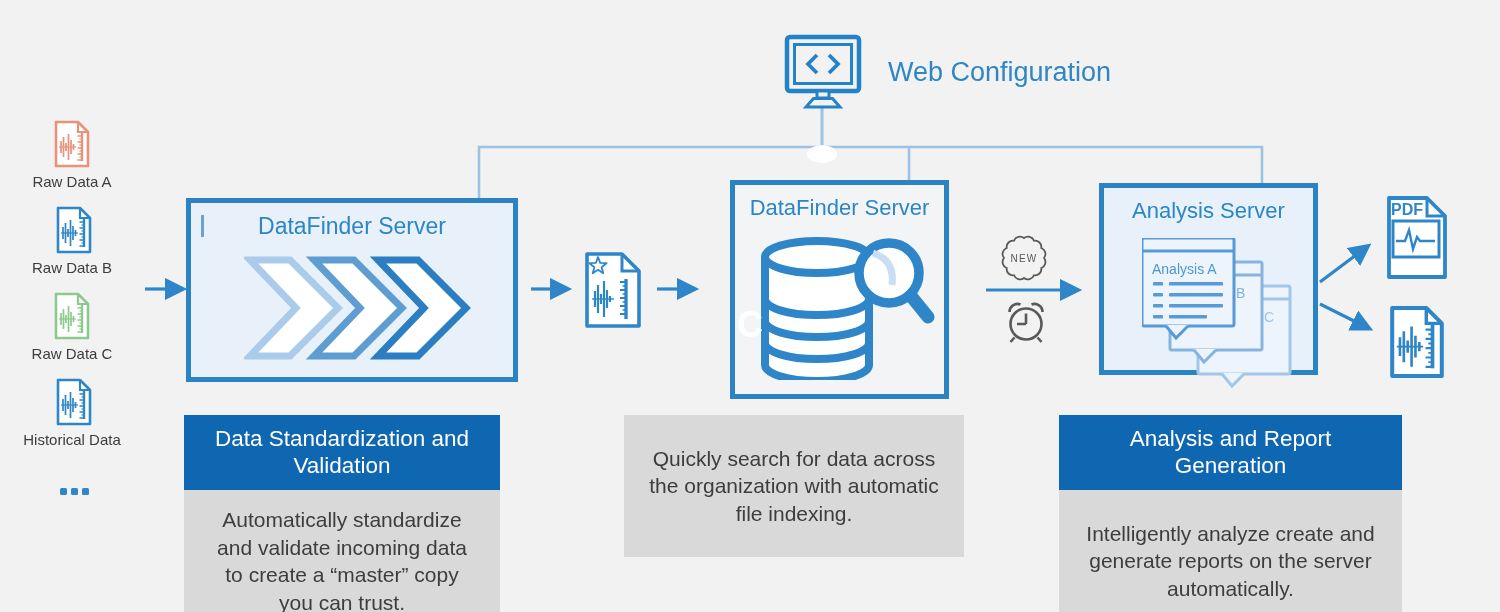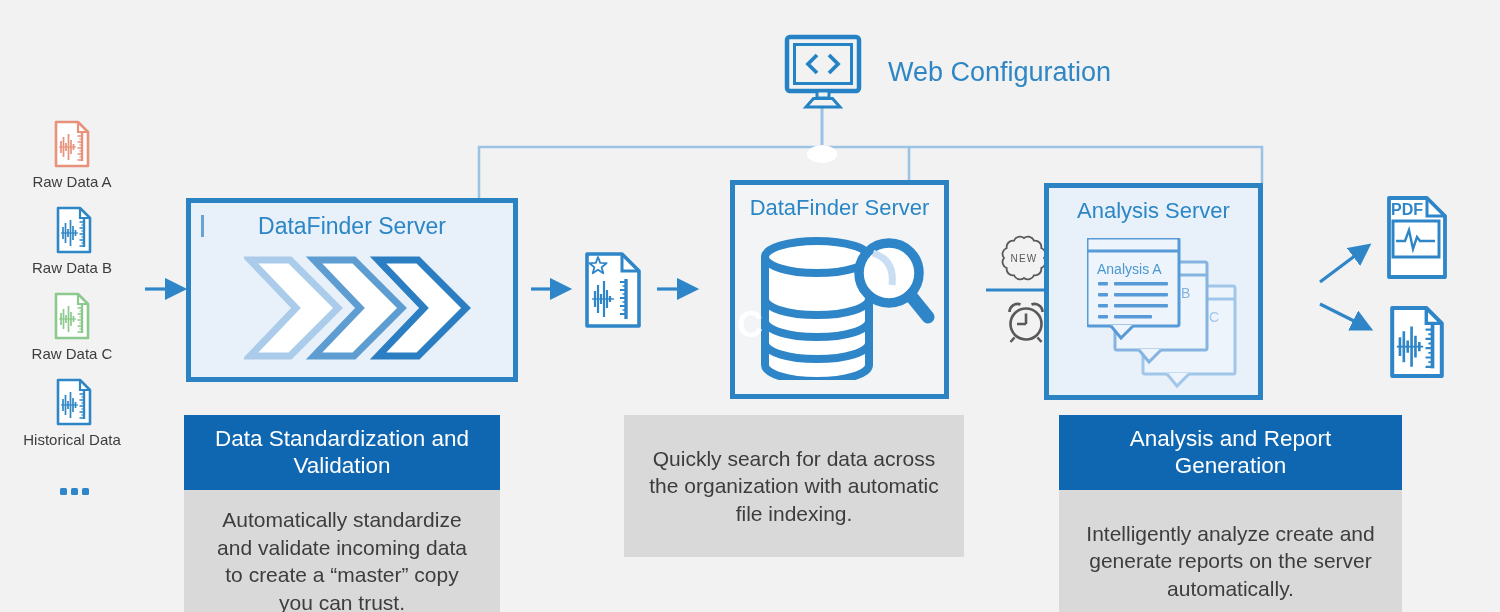--- a/index.html
+++ b/index.html
@@ -140,21 +140,21 @@
     <text x="24" y="27.5" text-anchor="middle" font-size="10" letter-spacing="1.2" fill="#58595b">NEW</text>
   </svg>
   <svg class="abs" style="left:1001px;top:277px;z-index:2" width="50" height="48" viewBox="0 0 50 48">
     <circle cx="25" cy="27" r="15.5" fill="none" stroke="#58595b" stroke-width="2.6"></circle>
     <path d="M25,27 V16.5 M25,27 H16" fill="none" stroke="#58595b" stroke-width="2.6"></path>
     <path d="M8.5,15 A8,8 0 0 1 19.5,7.5" fill="none" stroke="#58595b" stroke-width="2.6"></path>
     <path d="M41.5,15 A8,8 0 0 0 30.5,7.5" fill="none" stroke="#58595b" stroke-width="2.6"></path>
     <path d="M13.5,40.5 L9.5,45 M36.5,40.5 L40.5,45" stroke="#58595b" stroke-width="2.6"></path>
   </svg>
 
-  <div class="server-box" style="left:1044px;top:163px;width:219px;height:217px;">
+  <div class="server-box" style="left:1099px;top:163px;width:219px;height:192px;">
     <div class="server-title" style="font-size:22px;">Analysis Server</div>
     <svg class="abs" style="left:38px;top:50px;" width="152" height="152" viewBox="0 0 152 152">
 
       <g transform="translate(56,48)">
         <rect x="0" y="0" width="92" height="88" rx="2" fill="#eef4fb" stroke="#a0c6ea" stroke-width="3"></rect>
         <path d="M0,13 H92" stroke="#a0c6ea" stroke-width="3"></path>
         <text x="10" y="36" font-size="14" fill="#a0c6ea">Analysis C</text>
         <polygon points="24,87 46,87 34,100" fill="#eef4fb"></polygon>
         <path d="M24,88 L34,100 L46,88" fill="none" stroke="#a0c6ea" stroke-width="3"></path>
       </g>

